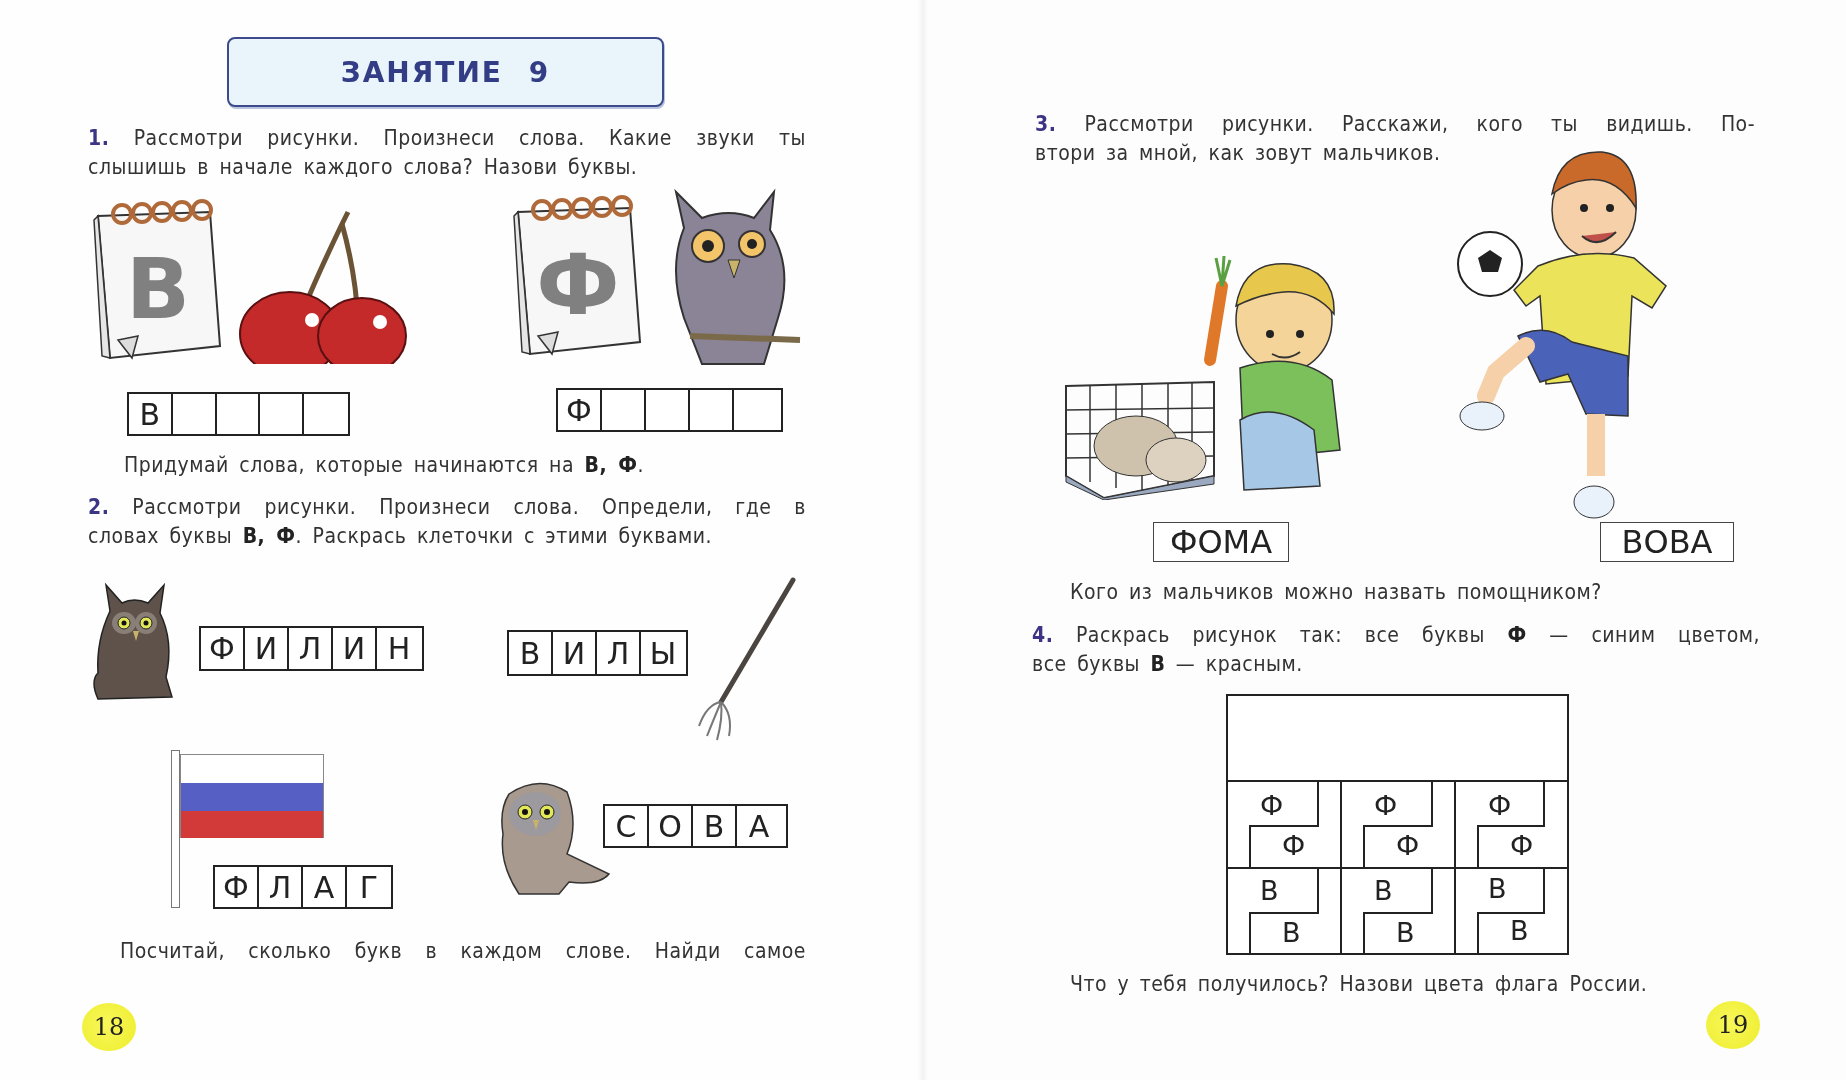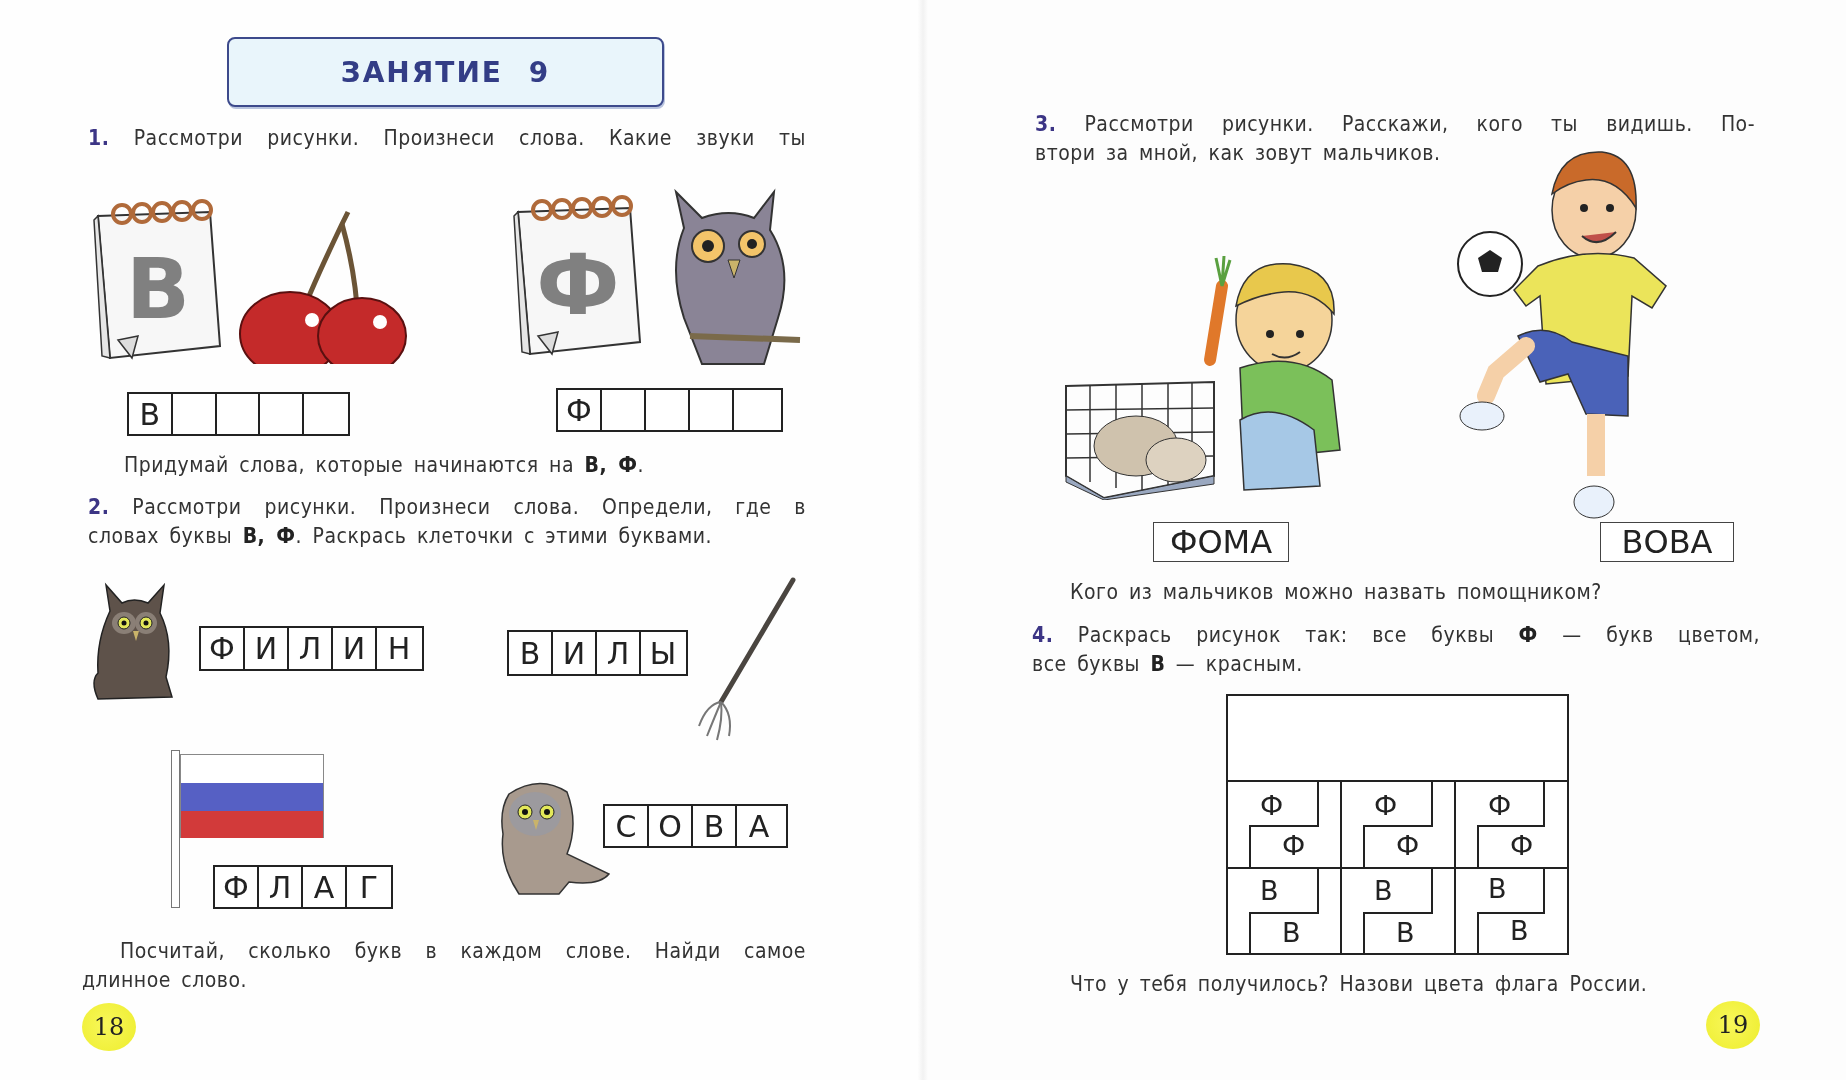--- a/index.html
+++ b/index.html
@@ -52,20 +52,21 @@
 <div class="page-left"></div>
 <div class="page-right"></div>
 <div class="spine"></div>
 
 <div class="title-box">
   <span class="title-text">ЗАНЯТИЕ 9</span>
 </div>
 
 <div class="para" style="left:88px; top:124px; width:718px;">
   <div style="text-align-last: justify;"><span class="num">1.</span> <span>Рассмотри рисунки. Произнеси слова. Какие звуки ты</span></div>
+  <div><span>слышишь в начале каждого слова? Назови буквы.</span></div>
 </div>
 
 <div class="abs" style="left:92px; top:196px; width:132px; height:170px;">
   <svg width="132" height="170" viewBox="0 0 132 170">
     <path d="M6 20 L118 16 L128 150 L18 162 Z" fill="#f7f7f7" stroke="#333" stroke-width="2"></path>
     <path d="M2 24 L6 20 L18 162 L10 160 Z" fill="#e6e6e6" stroke="#333" stroke-width="1.5"></path>
     <path d="M26 144 L40 162 L46 140 Z" fill="#ddd" stroke="#333" stroke-width="1.5"></path>
     <g fill="none" stroke="#b06a3a" stroke-width="4">
       <circle cx="30" cy="18" r="9"></circle>
         <circle cx="50" cy="17" r="9"></circle>
@@ -200,21 +201,20 @@
 </div>
 <div class="letter-row" style="left:603px; top:804px; width:185px; height:44px;">
   <div class="cell">С</div>
   <div class="cell">О</div>
   <div class="cell">В</div>
   <div class="cell">А</div>
 </div>
 
 <div class="para" style="left:82px; top:937px; width:724px;">
   <div style="text-align-last: justify; padding-left:38px;"><span>Посчитай, сколько букв в каждом слове. Найди самое</span></div>
-  <div><span>длинное слово.</span></div>
 </div>
 
 <div class="page-num" style="left:82px; top:1003px;">
   <span>18</span>
 </div>
 
 <div class="para" style="left:1035px; top:70px; width:720px;margin-top:40px;">
   <div style="text-align-last: justify;"><span class="num">3.</span> <span>Рассмотри рисунки. Расскажи, кого ты видишь. По-</span></div>
   <div><span>втори за мной, как зовут мальчиков.</span></div>
 </div>
@@ -266,21 +266,21 @@
 </div>
 
 <div class="name-box" style="left:1153px; top:522px; width:136px; height:40px;">ФОМА</div>
 <div class="name-box" style="left:1600px; top:522px; width:134px; height:40px;">ВОВА</div>
 
 <div class="para" style="left:1070px; top:578px; width:660px; text-align:left;">
   <span>Кого из мальчиков можно назвать помощником?</span>
 </div>
 
 <div class="para" style="left:1032px; top:621px; width:728px;">
-  <div style="text-align-last: justify;"><span class="num">4.</span> <span>Раскрась рисунок так: все буквы </span><span class="b">Ф</span><span> — букв цветом,</span></div>
+  <div style="text-align-last: justify;"><span class="num">4.</span> <span>Раскрась рисунок так: все буквы </span><span class="b">Ф</span><span> — синим цветом,</span></div>
   <div><span>все буквы </span><span class="b">В</span><span> — красным.</span></div>
 </div>
 
 <div class="grid-wrap">
   <div class="grid-top"></div>
 
   <div class="grid-cell" style="left:0; top:86px;">
     <svg width="114" height="87">
         <path d="M22 87 L22 44 L90 44 L90 0" stroke="#222" stroke-width="2" fill="none"></path>
       </svg>

